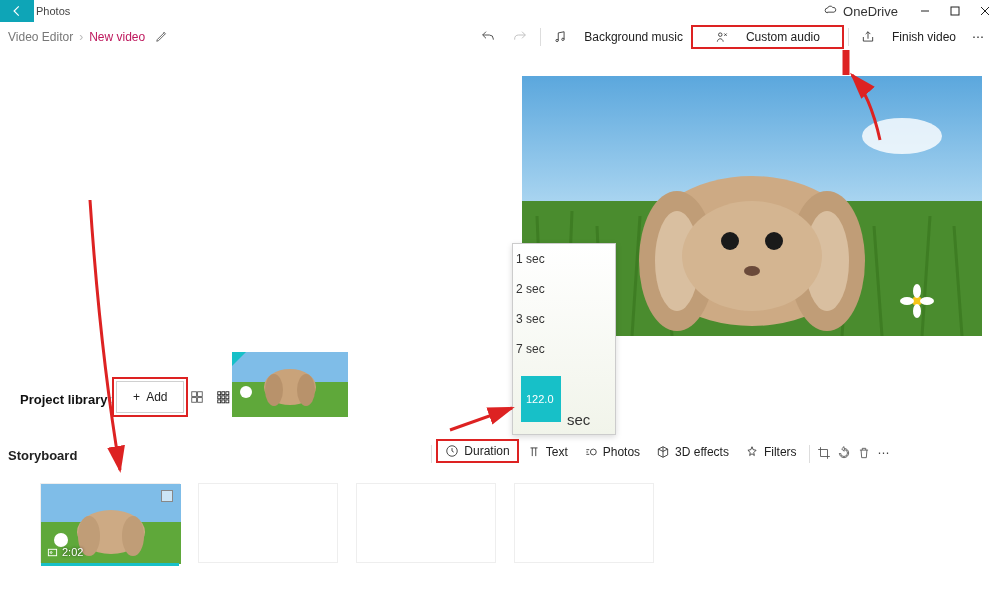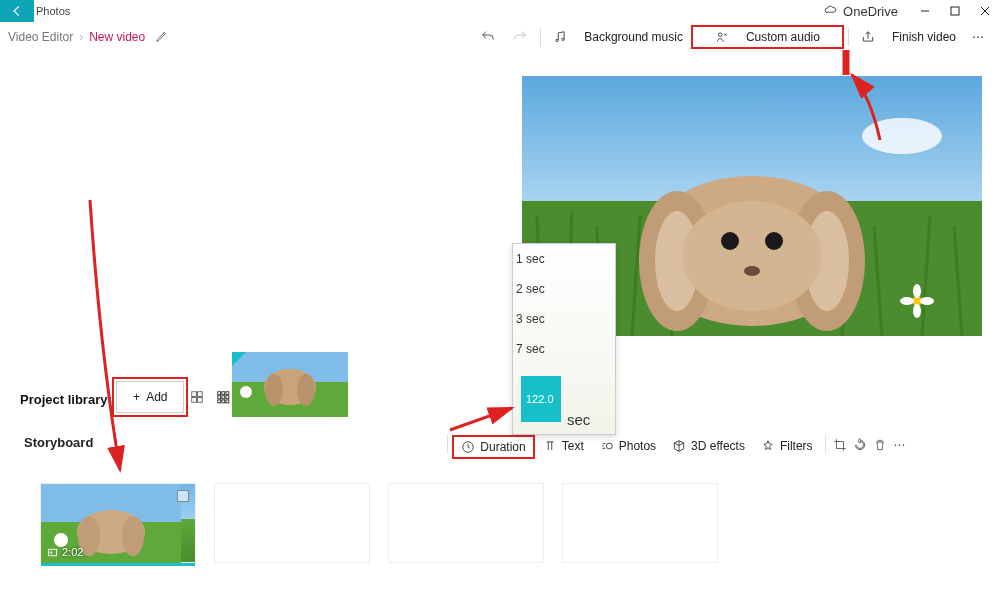--- a/index.html
+++ b/index.html
@@ -50,30 +50,30 @@
 .expand-icon { color: #333; }
 
 
 .duration-popup { position: absolute; left: 512px; top: 243px; width: 104px; background: linear-gradient(#fff, #f1f4ea); border: 1px solid #ccc; box-shadow: 0 2px 6px rgba(0,0,0,0.15); z-index: 10; }
 .dp-item { padding: 8px 3px; font-size: 12px; color: #333; }
 .dp-input-row { padding: 6px 8px; display: flex; align-items: center; gap: 6px; }
 .dp-input { width: 40px; border: 2px solid #17c0c8; padding: 15px 3px; font-size: 11px; background: #17c0c8; color: #fff; }
 .dp-sec { font-size: 15px; color: #333; margin-top: 41px; }
 
 
-.story-toolbar { height: 28px; display: flex; align-items: flex-start; padding: 0 24px; margin-top: 18px; }
+.story-toolbar { height: 28px; display: flex; align-items: flex-end; padding: 0 8px; margin-top: 18px; }
 .story-label { font-size: 13px; font-weight: 600; }
 .story-spacer { width: 350px; }
 .st-btn { display: flex; align-items: center; gap: 5px; padding: 4px 8px; font-size: 12px; color: #222; }
 .st-btn.boxed { border: 2px solid #d22; padding: 3px 7px; }
 .st-icon { width: 20px; height: 20px; display: flex; align-items: center; justify-content: center; color: #444; }
 
 
 .storyboard { margin-top: 20px; padding: 0 40px; display: flex; gap: 18px; }
-.clip { width: 156px; height: 80px; border: 1px solid #eee; position: relative; background: linear-gradient(#6fb7e8 0%, #9cd0f0 45%, #5fa83a 45%, #4a8c2e 100%); }
+.clip { width: 140px; height: 80px; border: 1px solid #eee; position: relative; background: linear-gradient(#6fb7e8 0%, #9cd0f0 45%, #5fa83a 45%, #4a8c2e 100%); }
 .clip.empty { background: #fff; }
 .clip .sel { position: absolute; top: 6px; right: 6px; width: 12px; height: 12px; border: 1px solid #888; background: rgba(255,255,255,0.6); }
 .clip .dur { position: absolute; bottom: 4px; left: 6px; color: #fff; font-size: 11px; text-shadow: 0 0 3px rgba(0,0,0,0.7); display: flex; align-items: center; gap: 4px; }
 .clip .bar { position: absolute; bottom: -4px; left: 0; height: 3px; width: 100%; background: #17c0c8; }
 
 
 svg.arrows { position: absolute; top: 0; left: 0; pointer-events: none; z-index: 50; }
 </style>
 </head>
 <body>

